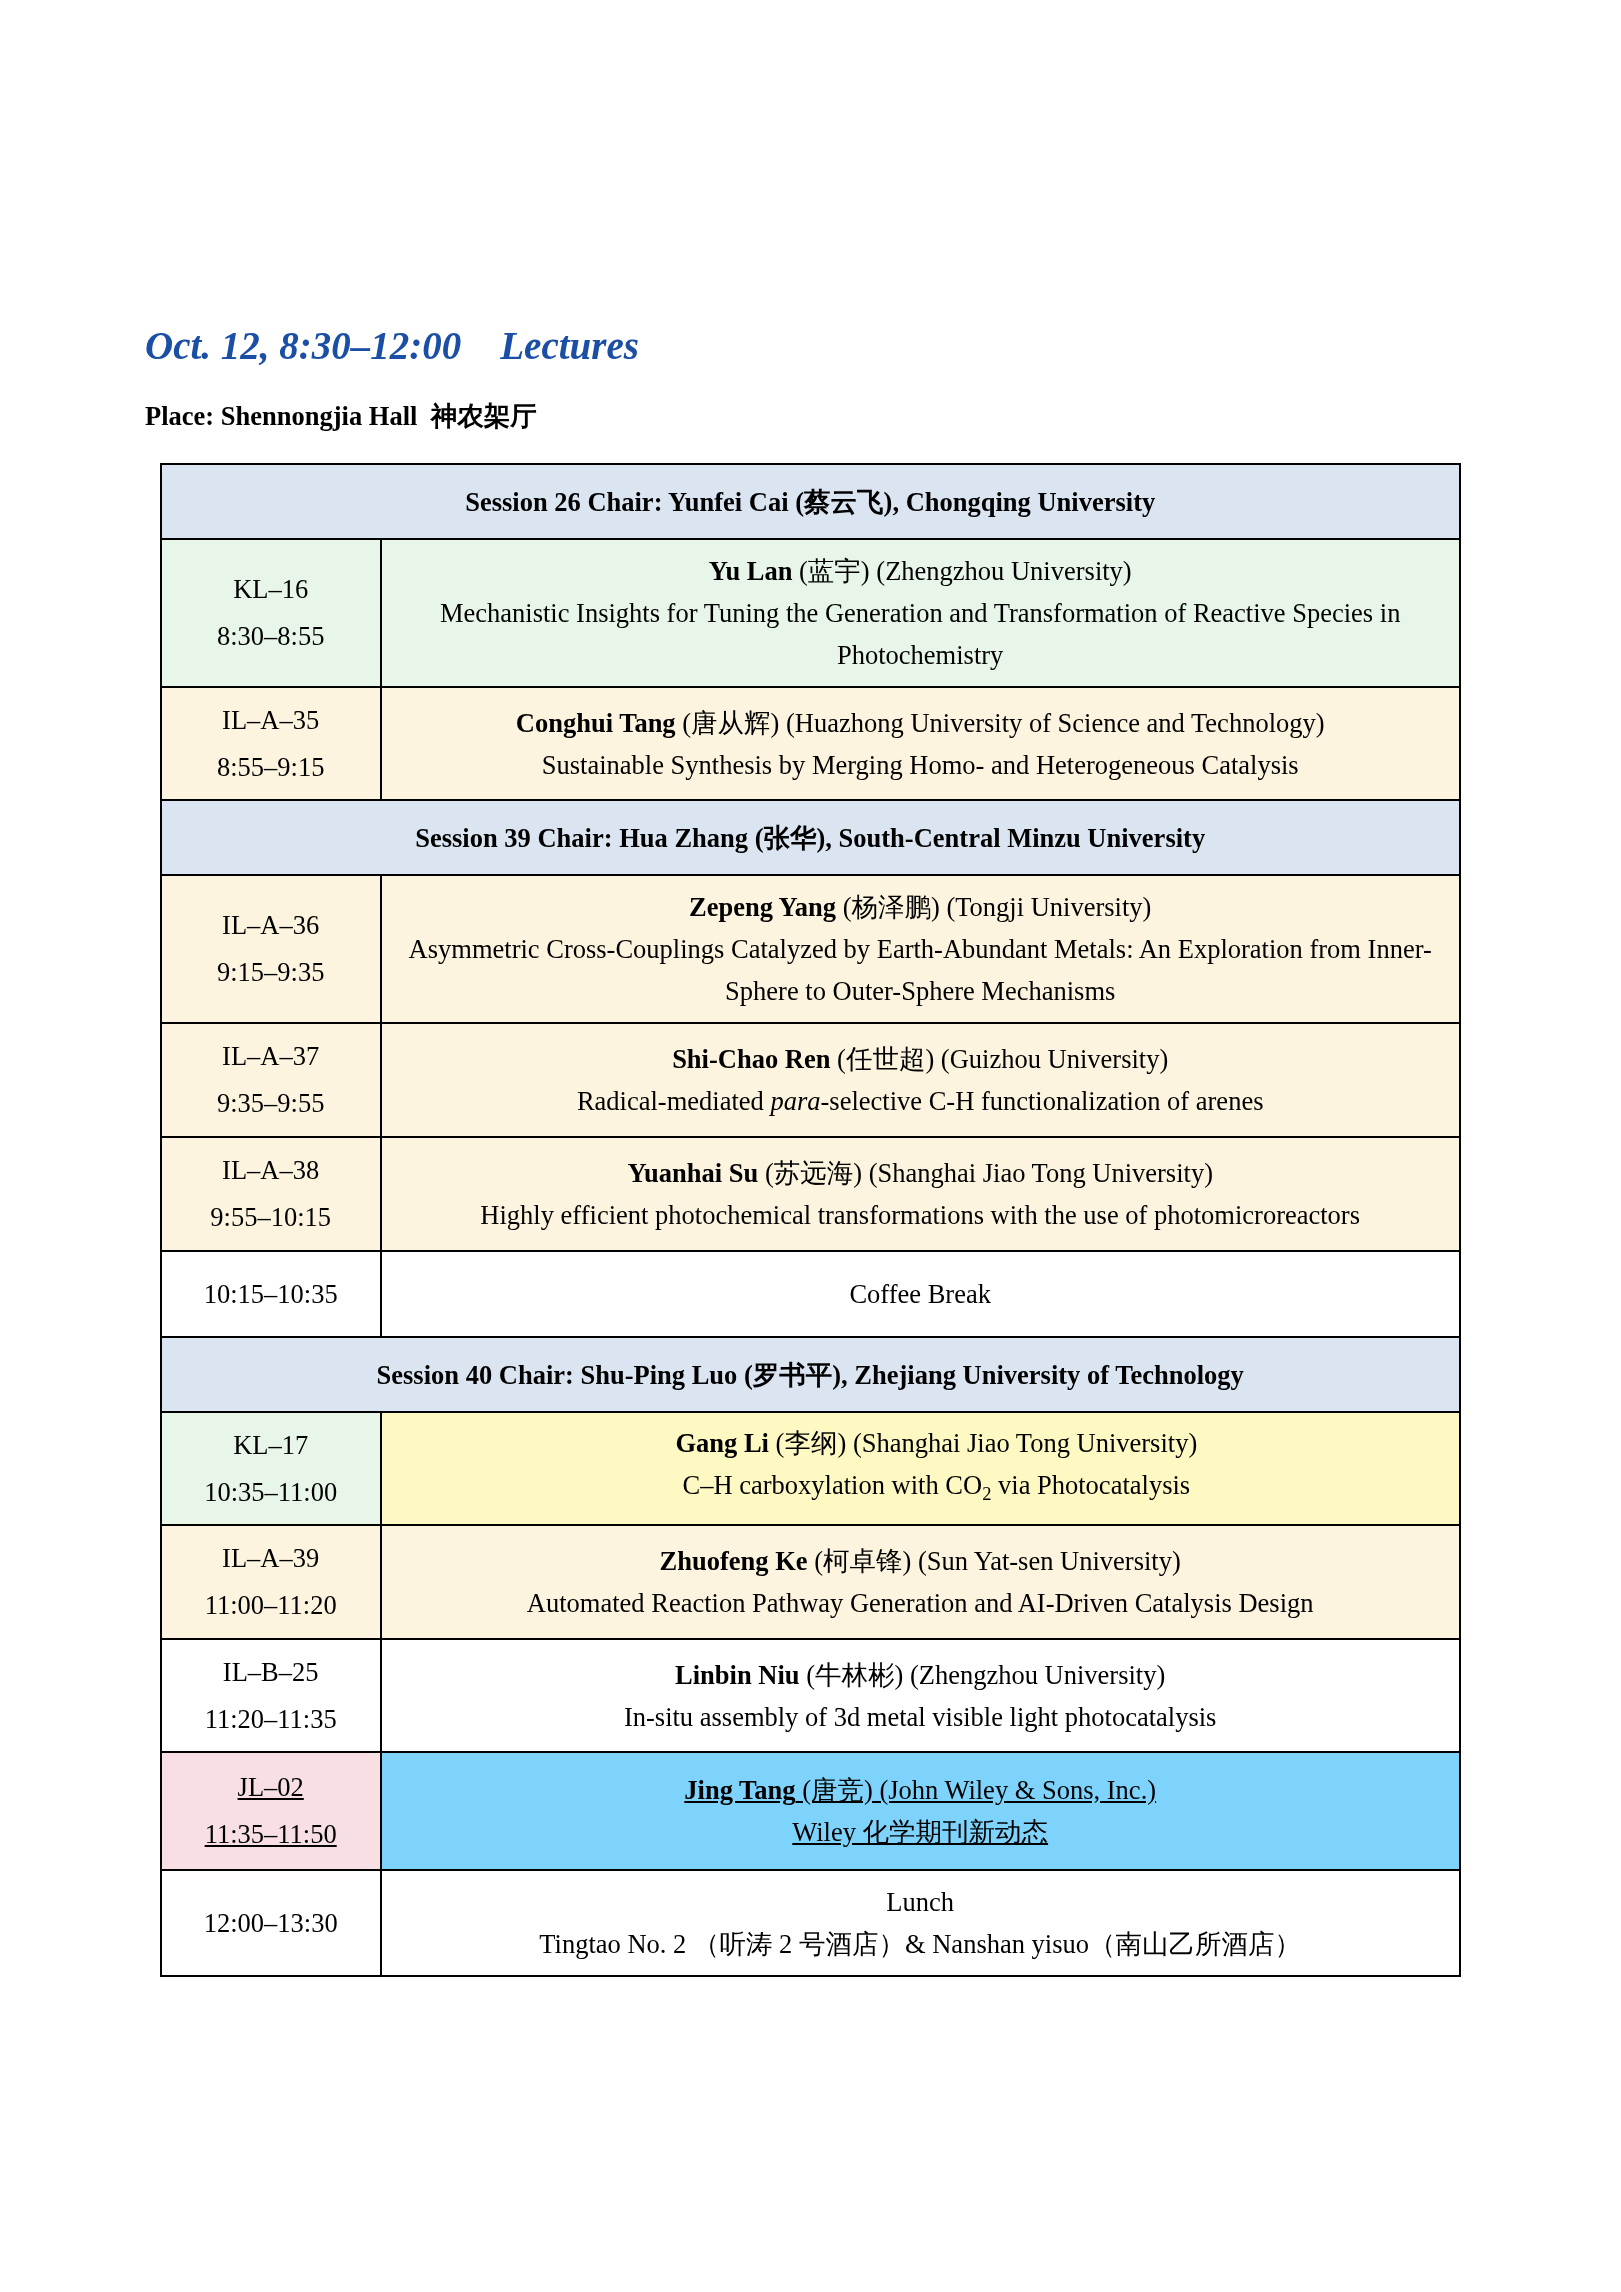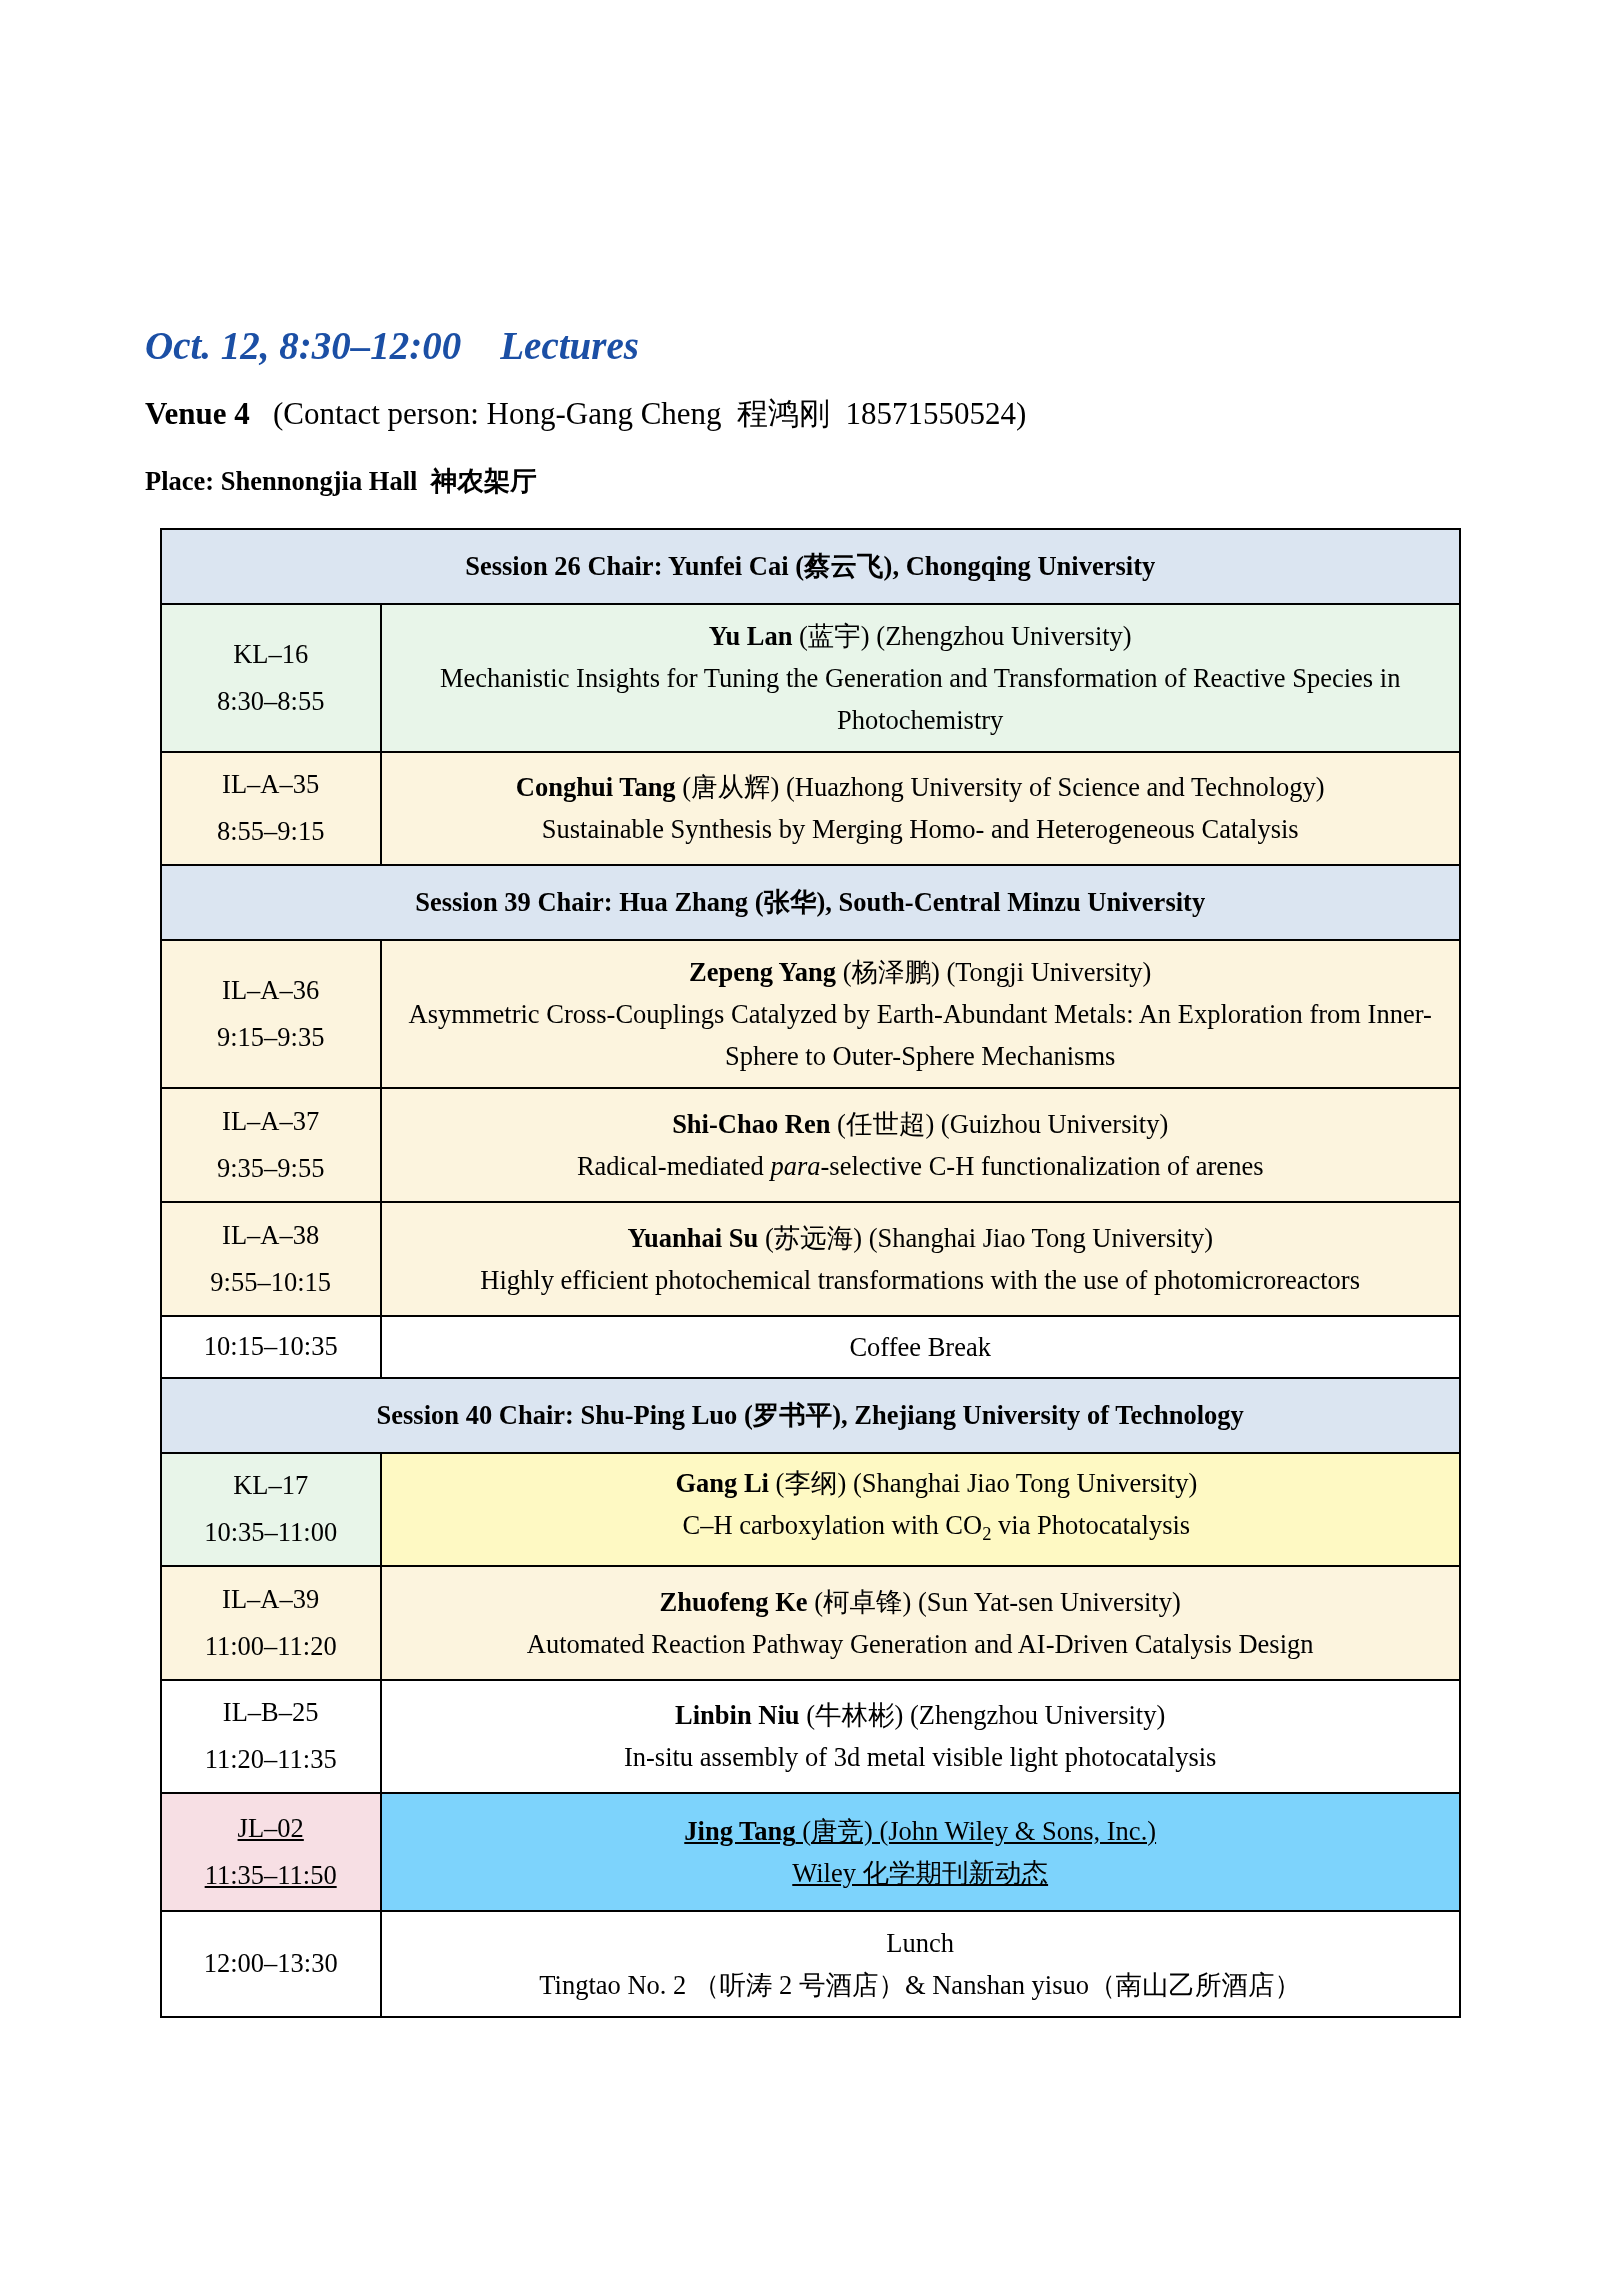--- a/index.html
+++ b/index.html
@@ -47,21 +47,20 @@
   .time-cell .cell-line{line-height:47px;}
   .speaker-name{font-weight:bold;}
   .seg-italic{font-style:italic;}
   sub{font-size:70%;}
 </style>
 </head>
 <body>
 
 <div class="page">
   <div class="doc-title">Oct. 12, 8:30–12:00    Lectures</div>
-  <div class="venue-line"><span class="venue-label">Venue 4</span><span>   (Contact person: Hong-Gang Cheng  程鸿刚  18571550524)</span></div>
   <div class="place-line">Place: Shennongjia Hall  神农架厅</div>
 
   <table class="schedule">
     <colgroup>
       <col style="width:220px">
       <col>
     </colgroup>
     <tbody>
         <tr style="height: 75px;">
           <td class="session-cell" colspan="2" style="background: rgb(219, 229, 241);">Session 26 Chair: Yunfei Cai (蔡云飞), Chongqing University</td>
@@ -112,21 +111,21 @@
         <tr style="height: 114px;">
           <td class="time-cell" style="background: rgb(252, 244, 222);">
             <div class="cell-line">IL–A–38</div>
             <div class="cell-line">9:55–10:15</div>
           </td>
           <td style="background: rgb(252, 244, 222);">
             <div class="cell-line"><span class="speaker-name">Yuanhai Su</span><span> (苏远海) (Shanghai Jiao Tong University)</span></div>
             <div class="cell-line"><span>Highly efficient photochemical transformations with the use of photomicroreactors</span></div>
           </td>
         </tr>
-        <tr style="height: 62px;">
+        <tr style="height: 86px;">
           <td class="time-cell" style="background: rgb(255, 255, 255);">
             <div class="cell-line">10:15–10:35</div>
           </td>
           <td style="background: rgb(255, 255, 255);">
             <div class="cell-line">Coffee Break</div>
           </td>
         </tr>
         <tr style="height: 75px;">
           <td class="session-cell" colspan="2" style="background: rgb(219, 229, 241);">Session 40 Chair: Shu-Ping Luo (罗书平), Zhejiang University of Technology</td>
         </tr>

